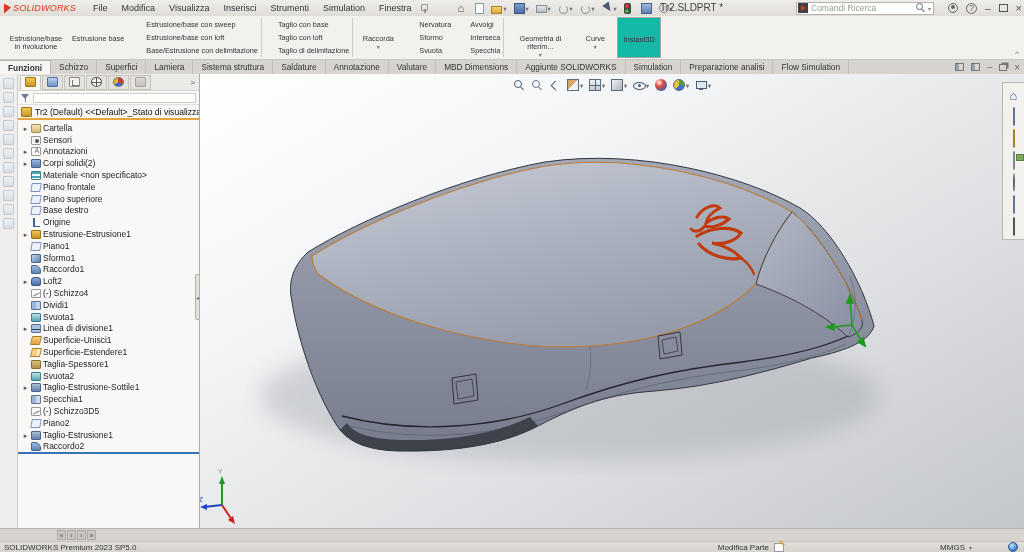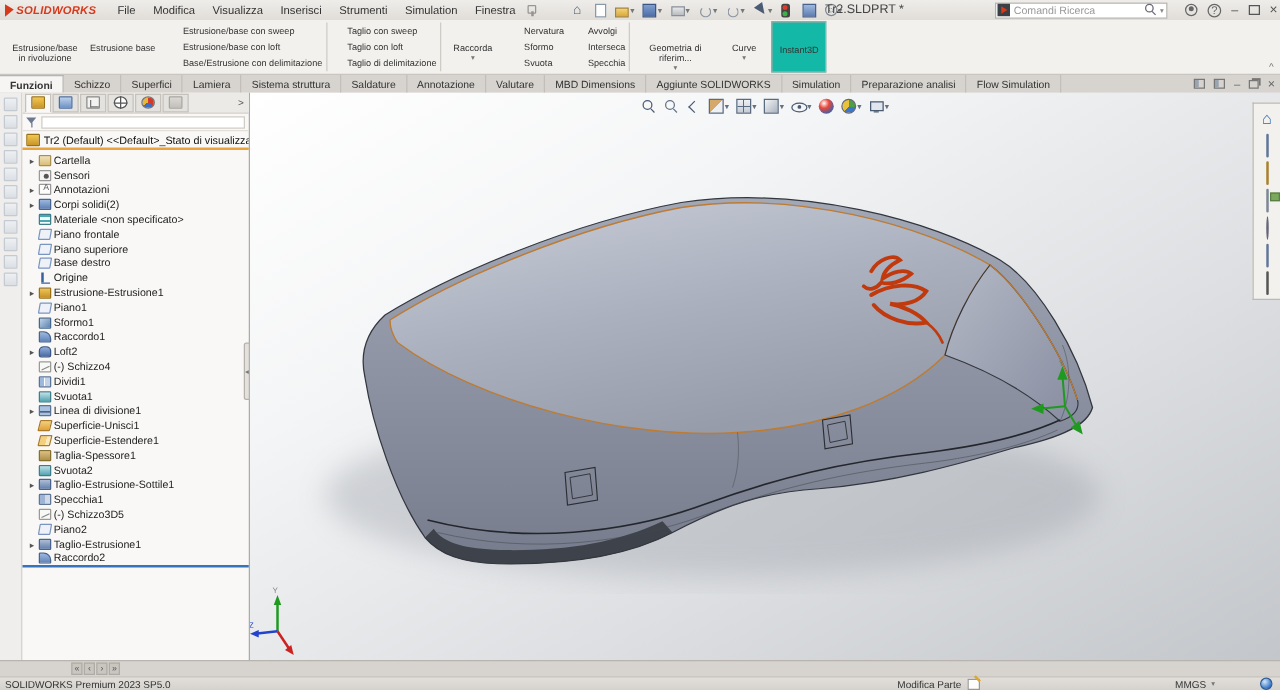--- a/index.html
+++ b/index.html
@@ -6,21 +6,21 @@
   html,body { width:1024px; height:552px; overflow:hidden;
     font-family:"Liberation Sans", sans-serif; background:#e8e6e3; position:relative;
     -webkit-font-smoothing:antialiased; }
 
   
   .titlebar{position:absolute;top:0;left:0;width:1024px;height:16px;
     background:linear-gradient(#efedea,#e0ddd8);display:flex;align-items:center;
     font-size:9px;color:#333;z-index:50;}
   .sw-logo{display:flex;align-items:center;margin-left:4px;gap:2px;}
   .sw-tri{width:0;height:0;border-left:7px solid #d6391b;border-top:5px solid transparent;border-bottom:5px solid transparent;transform:skewY(-8deg);}
-  .sw-word{font-weight:bold;font-style:italic;color:#d6391b;font-size:9px;letter-spacing:.2px;}
+  .sw-word{font-weight:normal;font-style:italic;color:#d6391b;font-size:9px;letter-spacing:.2px;}
   .menus{display:flex;margin-left:10px;}
   .menu{padding:1px 7px;cursor:default;}
   .pin-ic{width:9px;height:9px;position:relative;margin-left:2px;opacity:.55;}
   .pin-ic::before{content:"";position:absolute;width:5px;height:5px;border:1.3px solid #555;border-radius:1px;left:1px;top:0;}
   .pin-ic::after{content:"";position:absolute;width:1.3px;height:4px;background:#555;left:4px;bottom:0;}
   .qa-row{display:flex;align-items:center;margin-left:26px;gap:3px;}
   .qa{display:flex;align-items:center;padding:0 2px;height:14px;gap:1px;}
   .qa .qc{display:none;font-size:6px;color:#777;}
   .qa.has-caret .qc{display:inline;}
   .qi{width:11px;height:11px;display:inline-block;position:relative;}
@@ -307,21 +307,21 @@
       <div class="smallbtn" data-icon="boundary">
         <span class="sic"></span>
         <span>Base/Estrusione con delimitazione</span>
       </div>
     </div>
   <div class="rsep"></div>
   <div class="stackcol">
 
   <div class="smallbtn" data-icon="cut-sweep">
         <span class="sic"></span>
-        <span>Taglio con sweep</span>
+        <span>Taglio con base</span>
       </div>
       <div class="smallbtn" data-icon="cut-loft">
         <span class="sic"></span>
         <span>Taglio con loft</span>
       </div>
       <div class="smallbtn" data-icon="cut-boundary">
         <span class="sic"></span>
         <span>Taglio di delimitazione</span>
       </div>
     </div>

